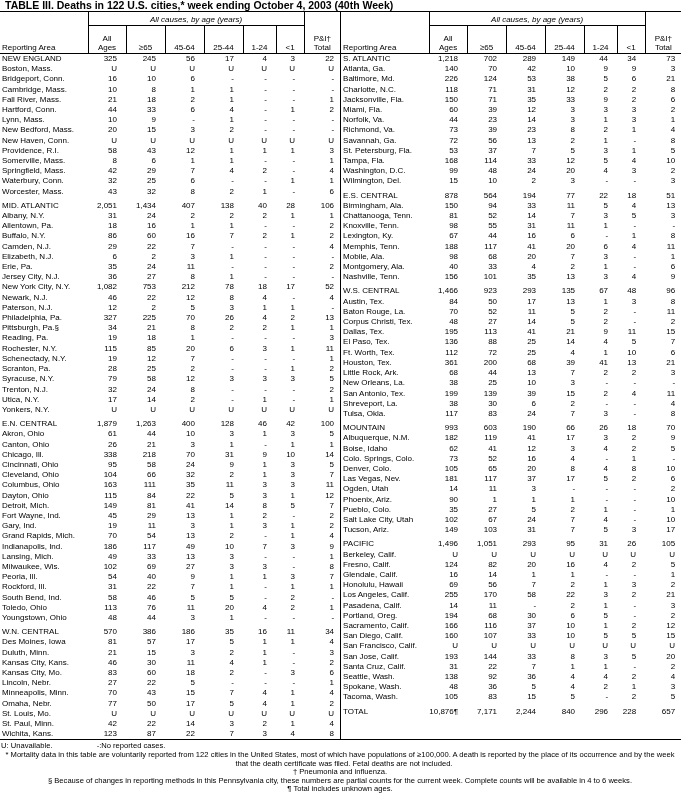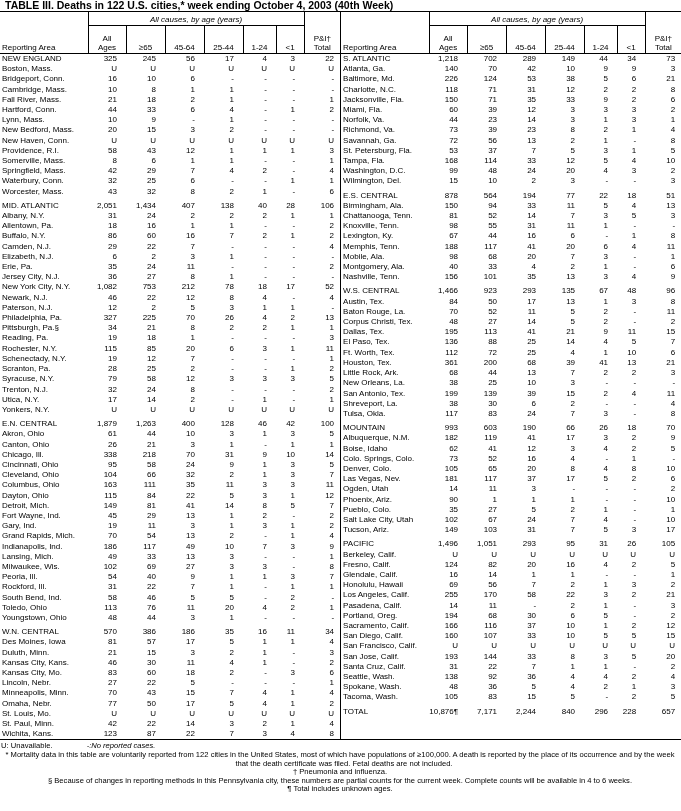--- a/index.html
+++ b/index.html
@@ -20,21 +20,21 @@
   tr.h1 th{height:12px;font-style:italic;}
   tr.h1 th.group{border-bottom:1px solid #000;padding-bottom:1px;}
   tr.h2 th{height:26px;border-bottom:1.5px solid #000;padding-bottom:1px;}
   tr.h2 th.area-h{text-align:left;padding-left:2px;}
   tbody td{font-size:8px;line-height:10.2px;padding:0;vertical-align:middle;}
   td.area{text-align:left;padding-left:2px;white-space:nowrap;overflow:hidden;}
   td.num{text-align:right;padding-right:9px;white-space:nowrap;}
   td.num.last{padding-right:6px;}
   tr.gap td{height:4px;line-height:4px;font-size:1px;}
   .footnotes{font-size:7.6px;line-height:8.6px;padding:2px 2px 0 1px;}
-  .legend span.legend2{margin-left:32px;font-style:italic;}
+  .legend span.legend2{margin-left:42px;}
   .note{padding-left:8px;text-indent:-8px;text-align:center;}
 </style>
 </head>
 <body>
 
 <div class="page">
   <div class="title">TABLE III. Deaths in 122 U.S. cities,* week ending October 4, 2003 (40th Week)</div>
 
   <div class="table-frame">
     <div class="half left">

